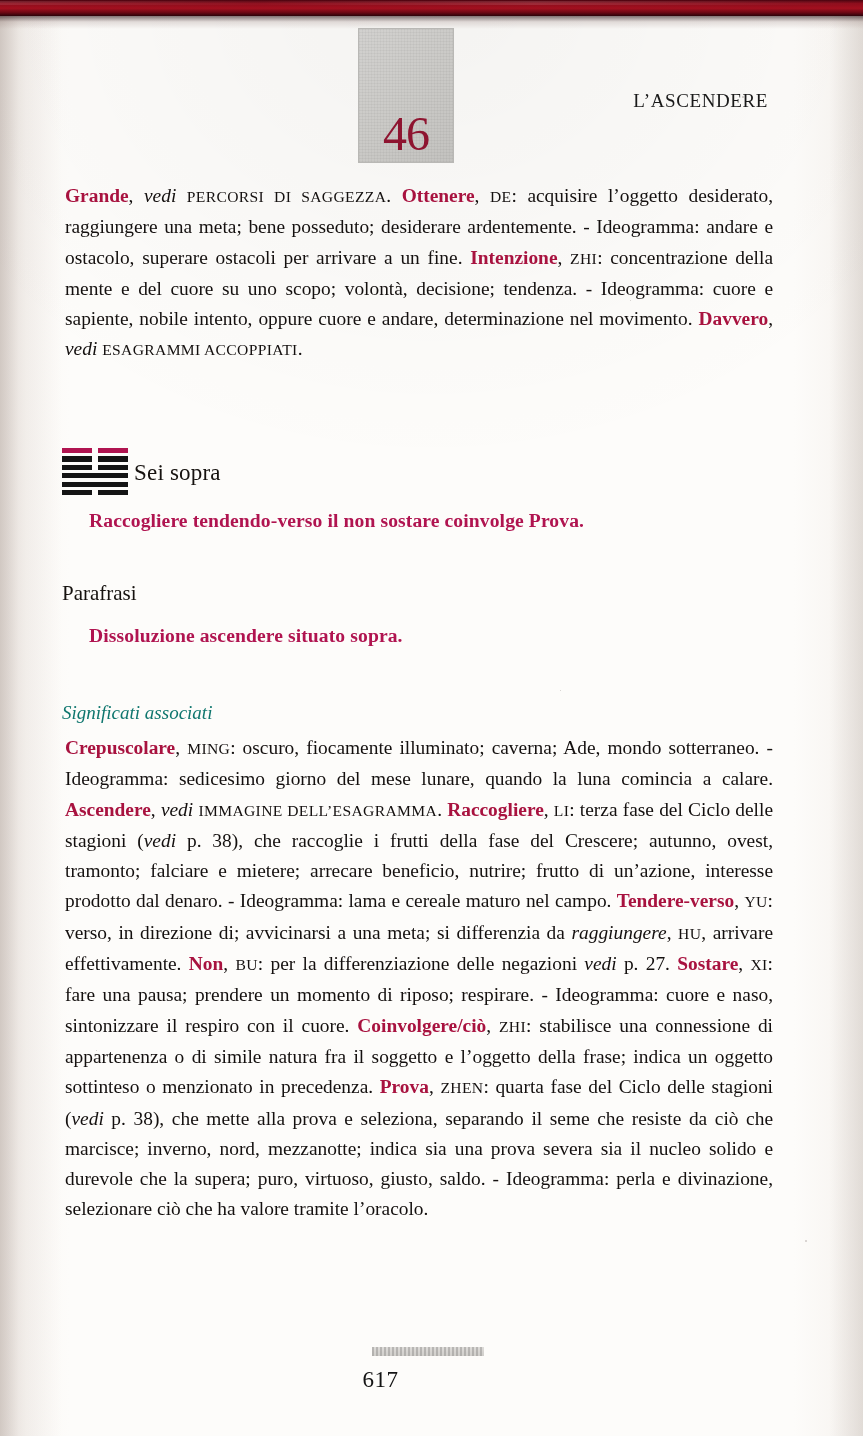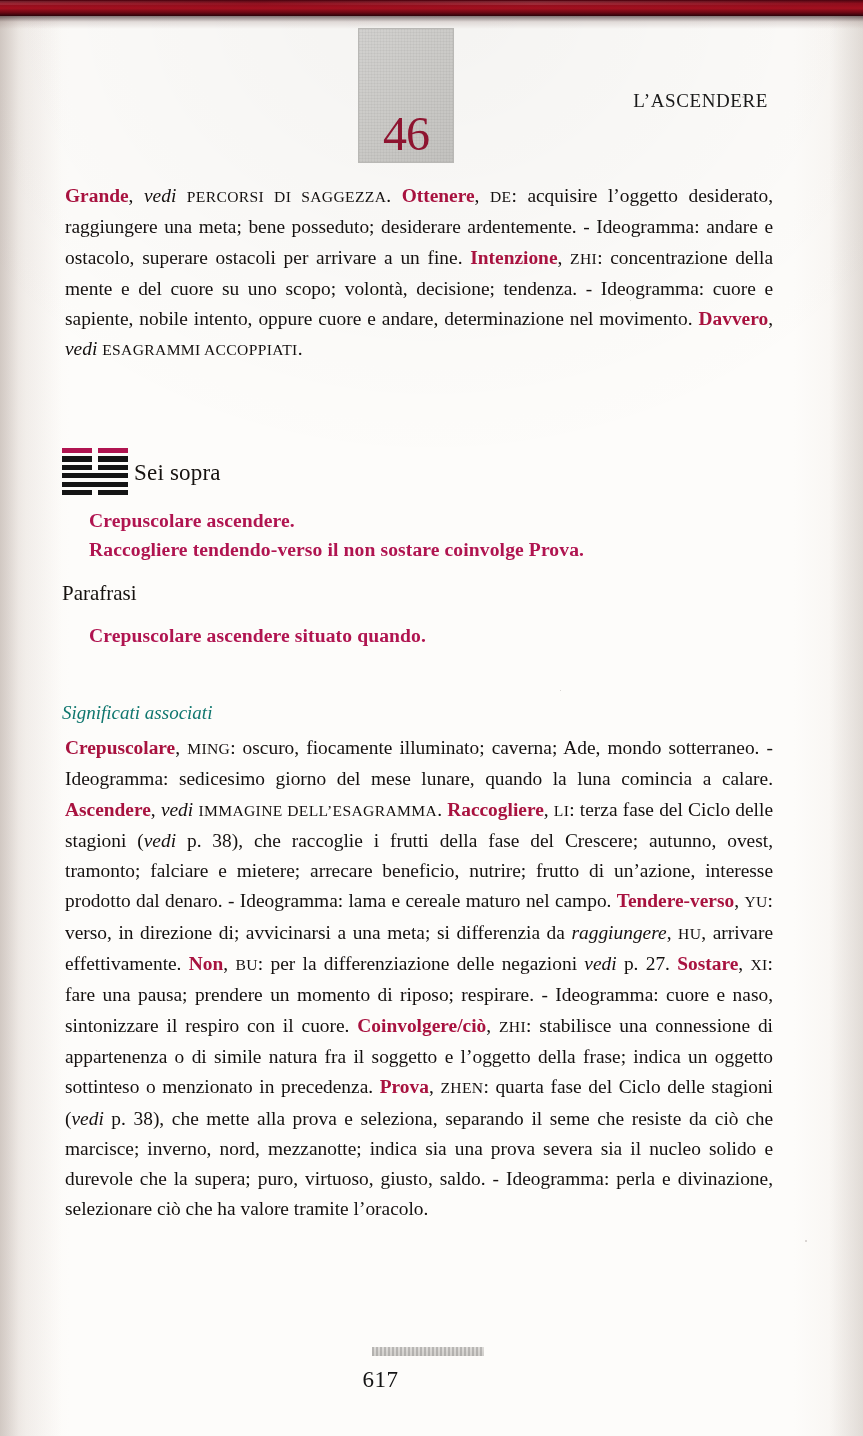--- a/index.html
+++ b/index.html
@@ -272,28 +272,27 @@
       </div>
       <div class="hex-row broken moving">
         <div class="seg"></div>
         <div class="seg"></div>
       </div>
     </div>
   <div class="line-title">Sei sopra</div>
 </div>
 
 <div class="verse" id="verse-oracle">
-    <span class="vline">Crepuscolare ascendere.</span>
     <span class="vline">Raccogliere tendendo-verso il non sostare coinvolge Prova.</span>
   </div>
 
 <div class="section-label" id="label-parafrasi">Parafrasi</div>
 
 <div class="verse" id="verse-paraphrase">
-    <span class="vline">Crepuscolare ascendere situato quando.</span>
+    <span class="vline">Dissoluzione ascendere situato sopra.</span>
   </div>
 
 <div class="section-label-it" id="label-significati">Significati associati</div>
 
 <div class="glossary">
   <p class="body" id="glossary-paragraph"><span class="hw">Crepuscolare</span><span>, </span><span class="sc">MING</span><span>: oscuro, fiocamente illuminato; caverna; Ade, mondo sotterraneo. - Ideogramma: sedicesimo giorno del mese lunare, quando la luna comincia a calare. </span><span class="hw">Ascendere</span><span>, </span><span class="it">vedi</span><span> </span><span class="sc">IMMAGINE DELL’ESAGRAMMA</span><span>. </span><span class="hw">Raccogliere</span><span>, </span><span class="sc">LI</span><span>: terza fase del Ciclo delle stagioni (</span><span class="it">vedi</span><span> p. 38), che raccoglie i frutti della fase del Crescere; autunno, ovest, tramonto; falciare e mietere; arrecare beneficio, nutrire; frutto di un’azione, interesse prodotto dal denaro. - Ideogramma: lama e cereale maturo nel campo. </span><span class="hw">Tendere-verso</span><span>, </span><span class="sc">YU</span><span>: verso, in direzione di; avvicinarsi a una meta; si differenzia da </span><span class="it">raggiungere</span><span>, </span><span class="sc">HU</span><span>, arrivare effettivamente. </span><span class="hw">Non</span><span>, </span><span class="sc">BU</span><span>: per la differenziazione delle negazioni </span><span class="it">vedi</span><span> p. 27. </span><span class="hw">Sostare</span><span>, </span><span class="sc">XI</span><span>: fare una pausa; prendere un momento di riposo; respirare. - Ideogramma: cuore e naso, sintonizzare il respiro con il cuore. </span><span class="hw">Coinvolgere/ciò</span><span>, </span><span class="sc">ZHI</span><span>: stabilisce una connessione di appartenenza o di simile natura fra il soggetto e l’oggetto della frase; indica un oggetto sottinteso o menzionato in precedenza. </span><span class="hw">Prova</span><span>, </span><span class="sc">ZHEN</span><span>: quarta fase del Ciclo delle stagioni (</span><span class="it">vedi</span><span> p. 38), che mette alla prova e seleziona, separando il seme che resiste da ciò che marcisce; inverno, nord, mezzanotte; indica sia una prova severa sia il nucleo solido e durevole che la supera; puro, virtuoso, giusto, saldo. - Ideogramma: perla e divinazione, selezionare ciò che ha valore tramite l’oracolo.</span></p>
 </div>
 
 <div class="footer-smudge"></div>
 <div class="page-number">617</div>

